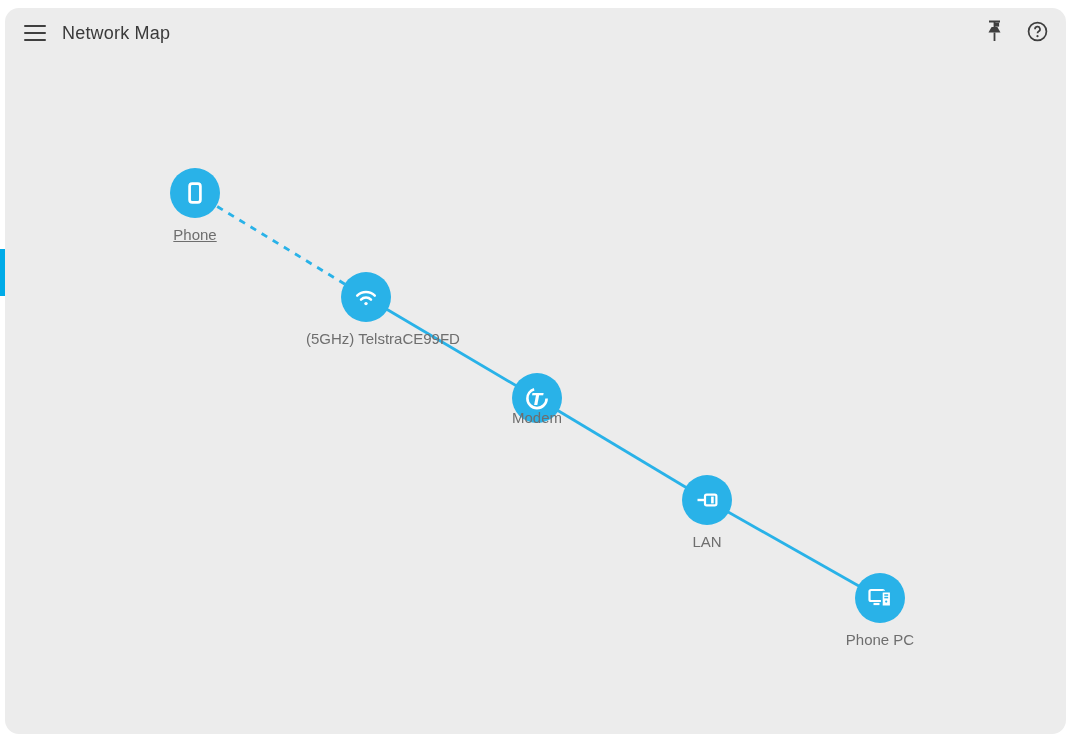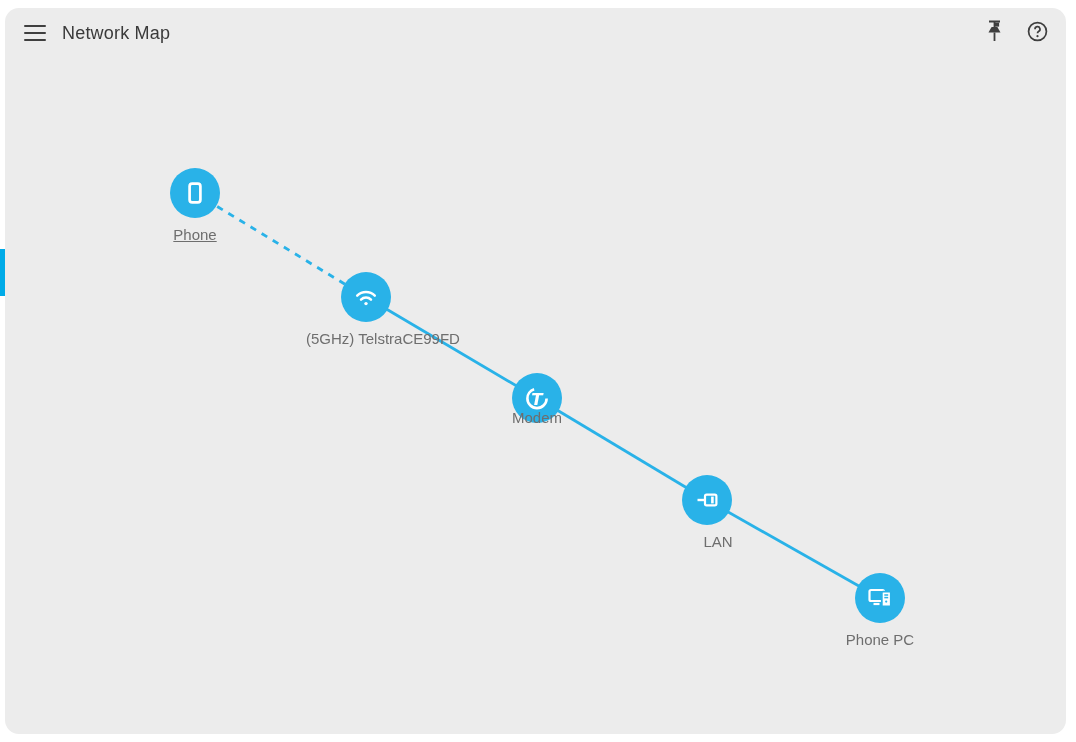--- a/index.html
+++ b/index.html
@@ -134,21 +134,21 @@
         <div class="node-label" style="left: 532px; top: 351px;">Modem</div>
         <div class="node" style="left: 677px; top: 417px;">
           <span style="display: flex;">
             <svg width="28" height="28" viewBox="0 0 28 28" fill="none" stroke="#fff">
               <line x1="4.5" y1="14" x2="12" y2="14" stroke-width="2.4"></line>
               <rect x="12" y="8.6" width="11.4" height="10.8" rx="1.6" stroke-width="2.2"></rect>
               <line x1="19.4" y1="10.6" x2="19.4" y2="17.4" stroke-width="2.6"></line>
             </svg>
           </span>
         </div>
-        <div class="node-label" style="left: 702px; top: 475px; margin-left: 11px;">LAN</div>
+        <div class="node-label" style="left: 702px; top: 475px;">LAN</div>
         <div class="node" style="left: 850px; top: 515px;">
           <span style="display: flex;">
             <svg width="30" height="30" viewBox="0 0 30 30">
               <rect x="4.5" y="7" width="14.5" height="11" rx="1.5" fill="none" stroke="#fff" stroke-width="2.2"></rect>
               <line x1="8.5" y1="21" x2="14.5" y2="21" stroke="#fff" stroke-width="2.2"></line>
               <rect x="16.8" y="8.6" width="9" height="14.8" rx="1.2" fill="#fff" stroke="#29b2e8" stroke-width="1.8"></rect>
               <line x1="19.3" y1="12" x2="23.2" y2="12" stroke="#29b2e8" stroke-width="1.5"></line>
               <line x1="19.3" y1="14.6" x2="23.2" y2="14.6" stroke="#29b2e8" stroke-width="1.5"></line>
               <circle cx="21.2" cy="18.6" r="1.1" fill="#29b2e8"></circle>
             </svg>

